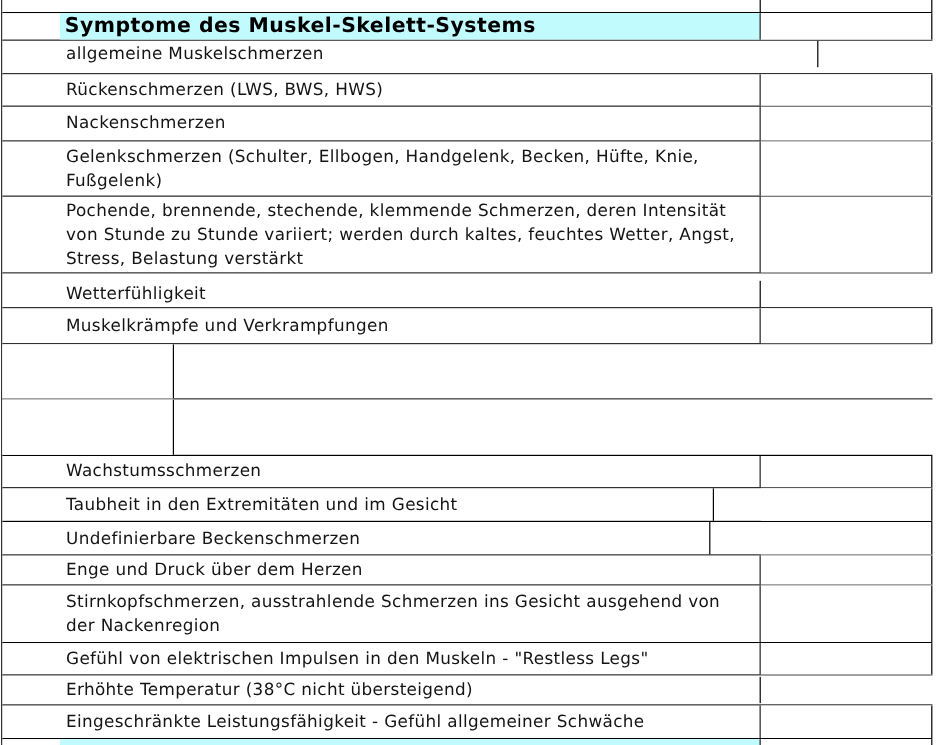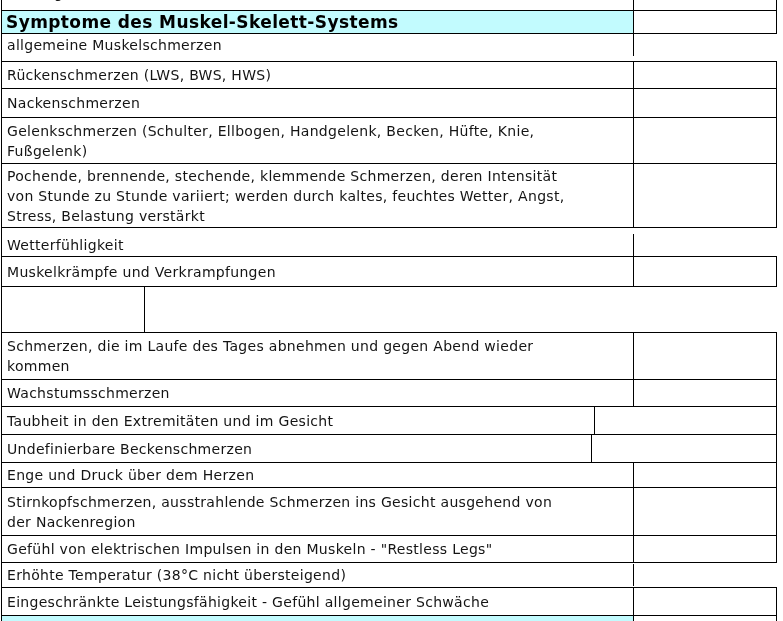--- a/index.html
+++ b/index.html
@@ -30,20 +30,21 @@
     box-sizing: border-box;
     border-right: 1px solid #000;
     padding: 1px 4px 1px 5px;
     display: flex;
     align-items: center;
     font-size: 14px;
     letter-spacing: 0.3px;
     line-height: 20px;
     color: #141414;
     overflow: hidden;
+    margin-left: 48px;
   }
   .c1 .txt { white-space: pre-wrap; }
   .c2 {
     width: 143px;
     flex: none;
     box-sizing: border-box;
     border-right: 1px solid #000;
     background: #ffffff;
   }
   .partial-top { height: 11px; }
@@ -131,24 +132,20 @@
       <div class="row" style="height: 30px;">
         <div class="c1">
           <span class="txt">Muskelkrämpfe und Verkrampfungen</span>
         </div>
         <div class="c2"></div>
       </div>
       <div class="row" style="height: 46px;">
         <div class="c2"></div>
       </div>
       <div class="row" style="height: 47px;">
-        <div class="c1">
-          <span class="txt">Schmerzen, die im Laufe des Tages abnehmen und gegen Abend wieder
-kommen</span>
-        </div>
         <div class="c2"></div>
       </div>
       <div class="row" style="height: 27px;">
         <div class="c1">
           <span class="txt">Wachstumsschmerzen</span>
         </div>
         <div class="c2"></div>
       </div>
       <div class="row" style="height: 28px; gap: 39px;">
         <div class="c1">

